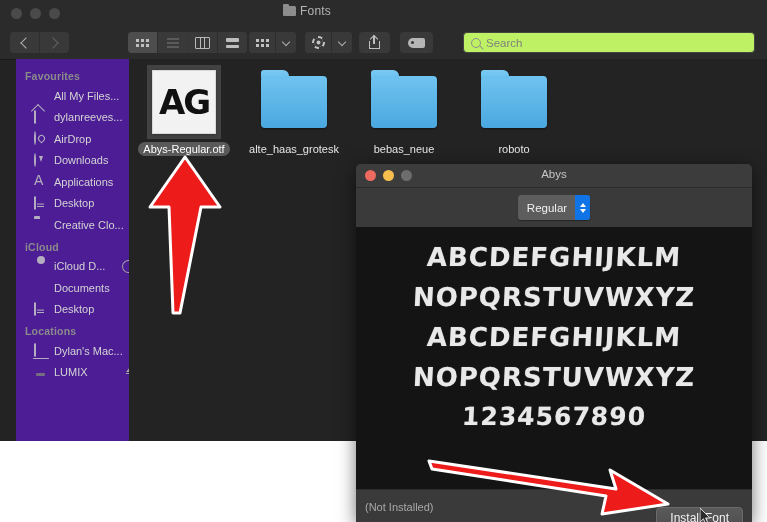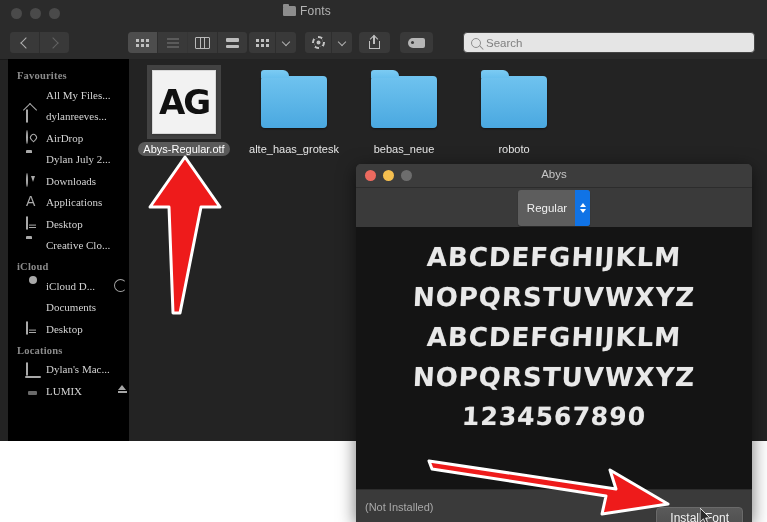--- a/index.html
+++ b/index.html
@@ -200,21 +200,21 @@
     position: absolute; left: 3px; top: 3.4px;
     width: 3.2px; height: 3.2px;
     border-radius: 50%;
     background: #393939;
   }
 
   #search-field {
     position: absolute;
     left: 463px; top: 6px;
     width: 292px; height: 21px;
-    background: #e5e5e5;
+    background: #bef264;
     border: 1px solid #444;
     border-radius: 4px;
     box-sizing: border-box;
     display: flex;
     align-items: center;
     padding-left: 7px;
   }
   .search-glass {
     width: 8px; height: 8px;
     border: 1.4px solid #8e8e8e;
@@ -232,28 +232,27 @@
     transform: rotate(45deg);
   }
   #search-placeholder {
     color: #808080;
     font-size: 11.5px;
   }
 
   
   #sidebar {
     position: absolute;
-    left: 8px; top: 59px;
+    left: 16px; top: 59px;
     width: 128px; height: 382px;
-    background: #000000;
+    background: #4c1d95;
     border-right: 1px solid #1b1b1b;
     box-sizing: border-box;
     padding-top: 6px;
     overflow: hidden;
-    font-family: Liberation Serif, serif;
   }
   .sb-header {
     color: #8b8b8b;
     font-size: 10.5px;
     font-weight: bold;
     padding: 5px 0 3px 9px;
     letter-spacing: .2px;
   }
   .sb-item {
     height: 21.5px;
@@ -580,21 +579,21 @@
   #abys-controlbar {
     height: 39px;
     background: #3a3a3a;
     display: flex;
     align-items: center;
     justify-content: center;
   }
   #style-popup {
     display: flex;
     align-items: stretch;
-    height: 36px;
+    height: 25px;
     background: #5d5d5d;
     border-radius: 3px;
     overflow: hidden;
     box-shadow: 0 1px 1px rgba(0,0,0,.35);
   }
   #style-popup-label {
     color: #f0f0f0;
     font-size: 11.5px;
     padding: 0 8px 0 9px;
     display: flex;
@@ -799,24 +798,20 @@
     </div>
     <div class="sb-item">
       <span class="sb-ico"><span class="ico-home"></span></span>
       <span class="sb-label">dylanreeves...</span>
     </div>
     <div class="sb-item">
       <span class="sb-ico"><span class="ico-airdrop"></span></span>
       <span class="sb-label">AirDrop</span>
     </div>
     <div class="sb-item">
-      <span class="sb-ico"><span class="ico-folder"></span></span>
-      <span class="sb-label">Dylan July 2...</span>
-    </div>
-    <div class="sb-item">
       <span class="sb-ico"><span class="ico-download"></span></span>
       <span class="sb-label">Downloads</span>
     </div>
     <div class="sb-item">
       <span class="sb-ico"><span class="ico-apps"></span></span>
       <span class="sb-label">Applications</span>
     </div>
     <div class="sb-item">
       <span class="sb-ico"><span class="ico-desktop"></span></span>
       <span class="sb-label">Desktop</span>

